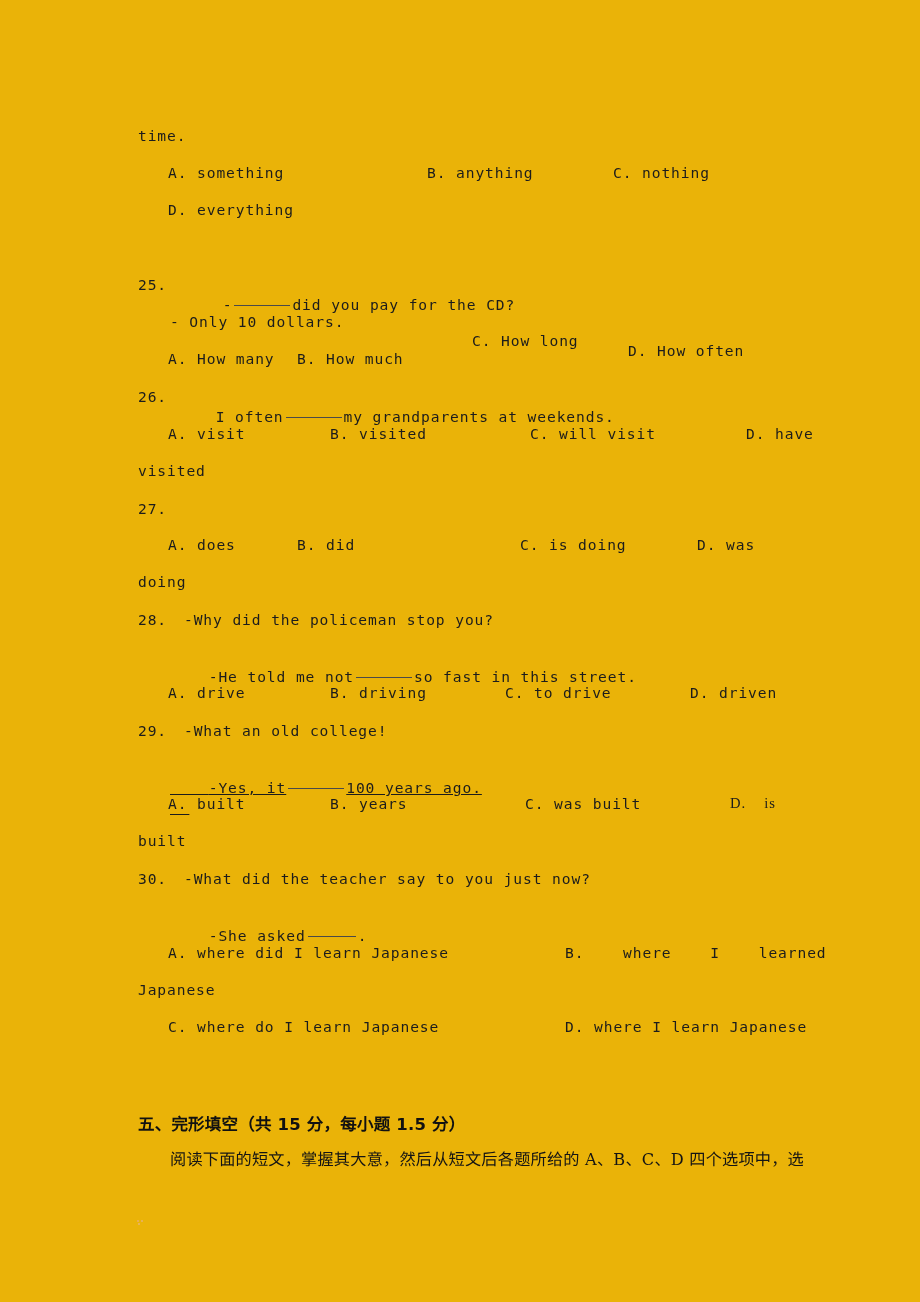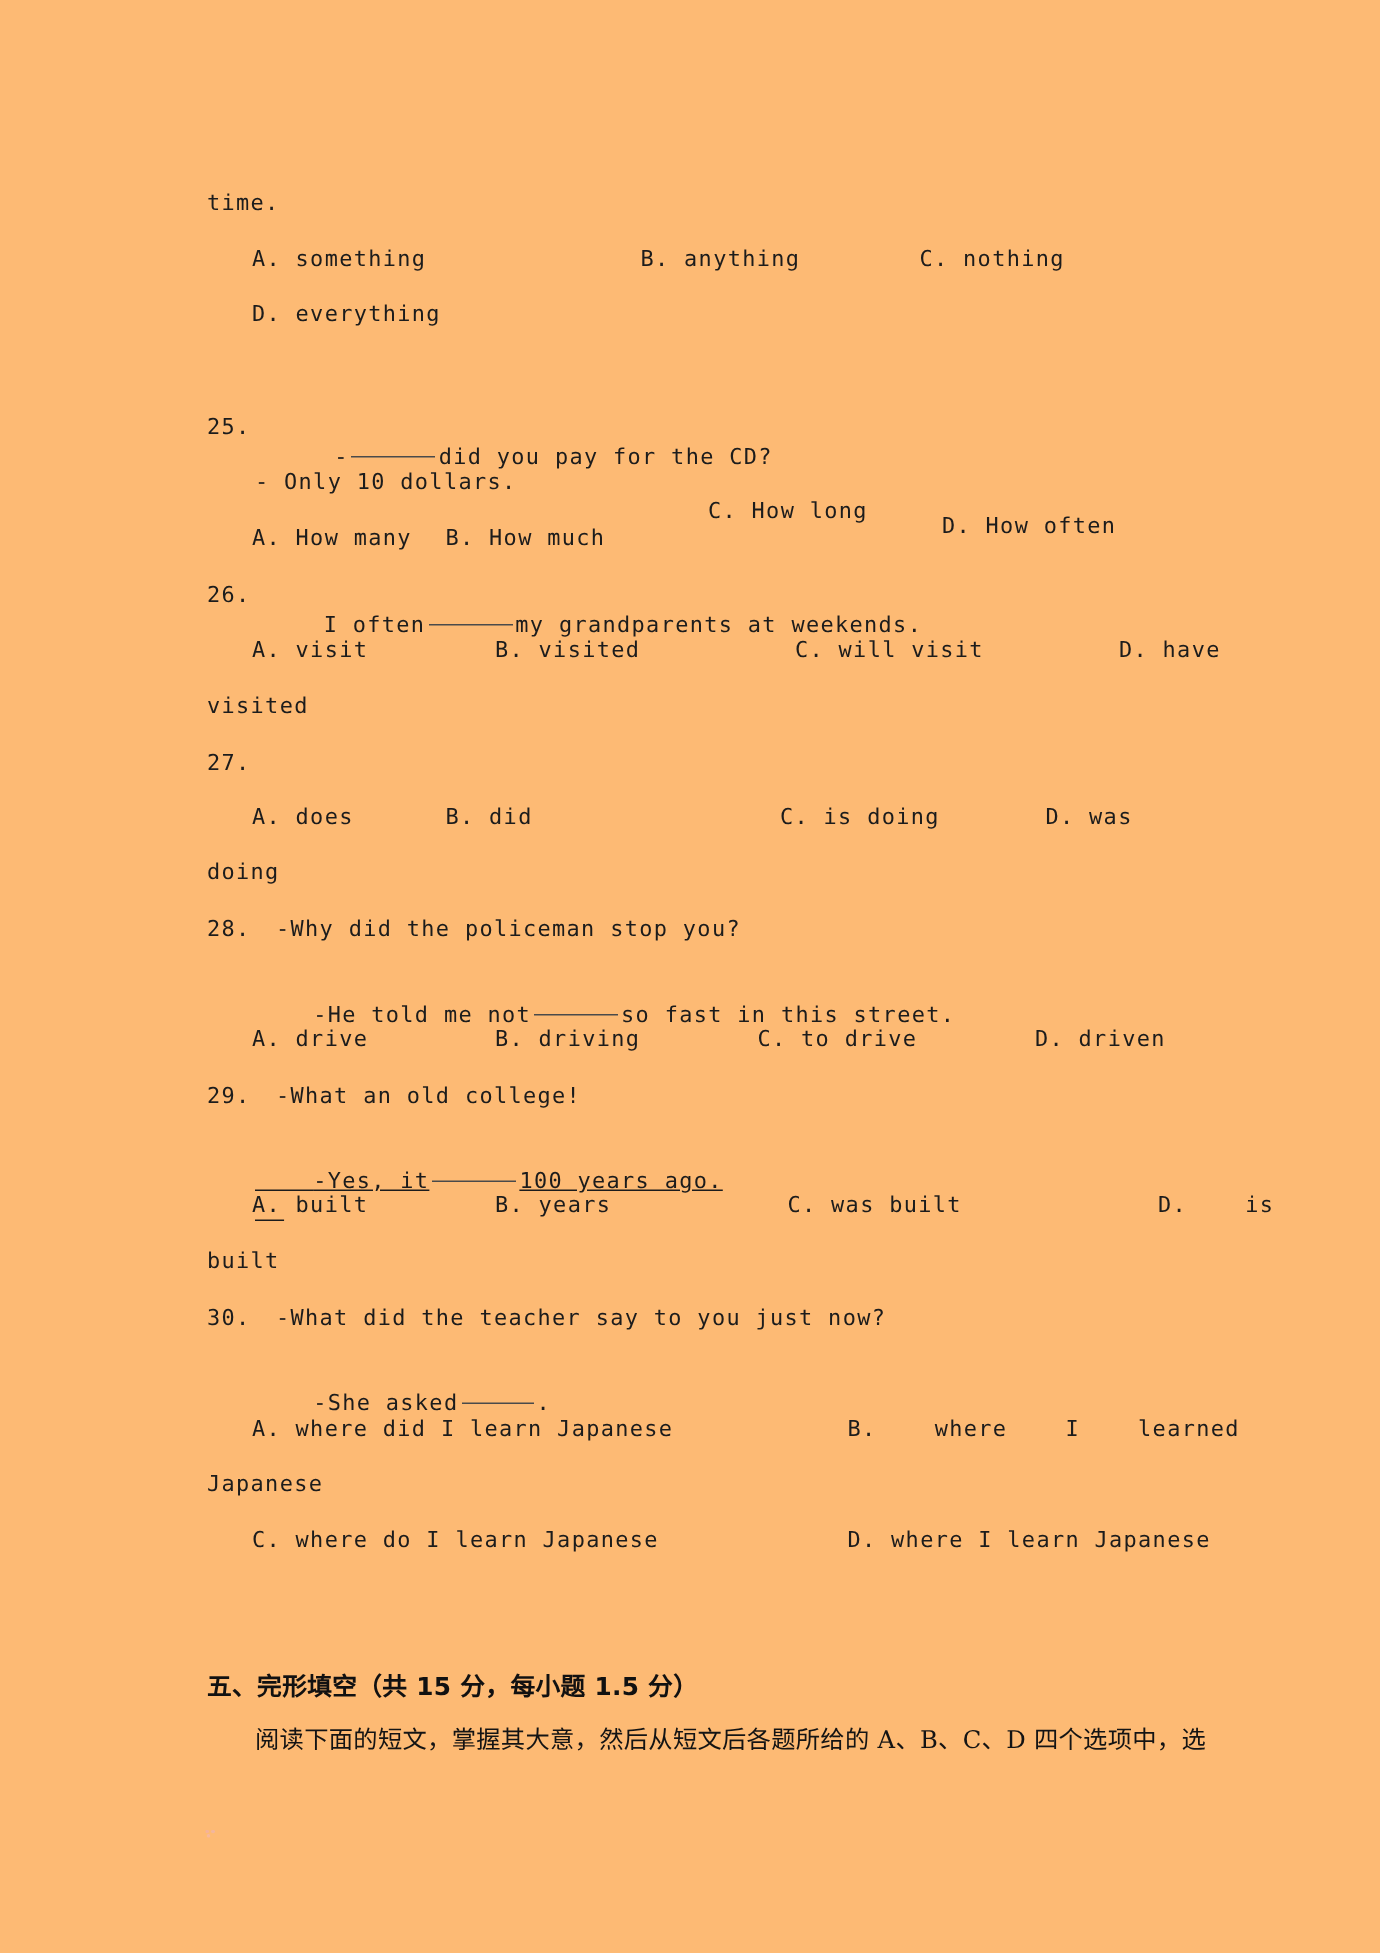--- a/index.html
+++ b/index.html
@@ -14,21 +14,21 @@
     position: relative;
     overflow: hidden;
     font-family: "DejaVu Sans Mono", "Liberation Mono", monospace;
     color: #1a1a1a;
     -webkit-font-smoothing: none;
   }
 
   .page {
     position: absolute;
     inset: 0;
-    background: #fdba74;
+    background: #eab308;
     padding-left: 42px;
   }
 
   
   .ln {
     position: absolute;
     white-space: pre;
     font-family: "DejaVu Sans Mono", "Liberation Mono", monospace;
     font-size: 14.6px;
     line-height: 20px;
@@ -160,21 +160,21 @@
 
   <div class="ln qnum" style="top:721px;">29.</div>
   <div class="ln" style="left:184px; top:721px;">-What an old college!</div>
   <div class="ln ind1" style="top:758px;text-decoration:underline;">
     <span>-Yes, it</span><span class="blank"></span><span>100 years ago.</span>
   </div>
 
   <div class="opt colA" style="top:795px;">A. built</div>
   <div class="opt" style="left:330px; top:795px;">B. years</div>
   <div class="opt" style="left:525px; top:795px;">C. was built</div>
-  <div class="opt" style="left:772px; top:795px;">D.    is</div>
+  <div class="opt" style="left:730px; top:795px;font-family:Liberation Serif, serif;">D.    is</div>
   <div class="opt flush" style="top:832px;">built</div>
 
   <div class="ln qnum" style="top:869px;">30.</div>
   <div class="ln ind1" style="top:906px;">
     <span>-She asked</span><span class="blank short"></span><span>.</span>
   </div>
   <div class="ln" style="left:184px; top:869px;">-What did the teacher say to you just now?</div>
 
   <div class="opt colA" style="top:944px;">A. where did I learn Japanese</div>
   <div class="opt" style="left:565px; top:944px;">B.    where    I    learned</div>

